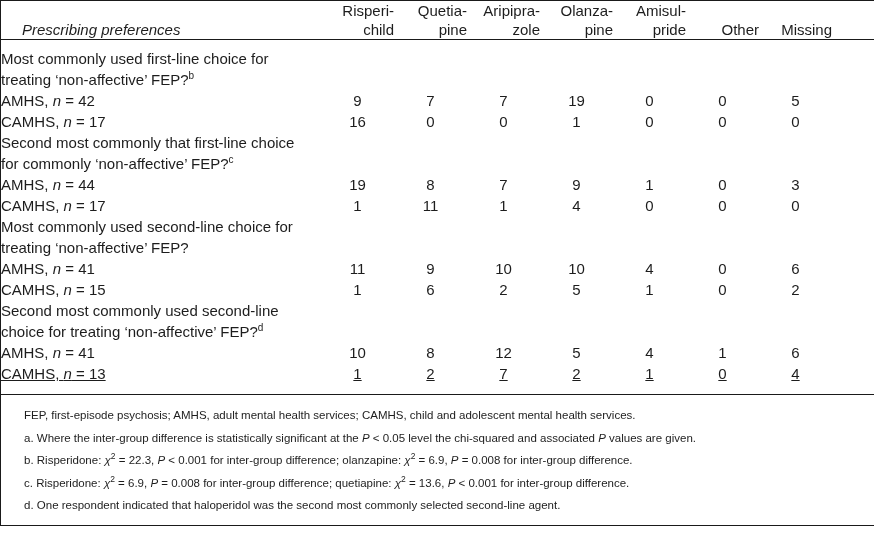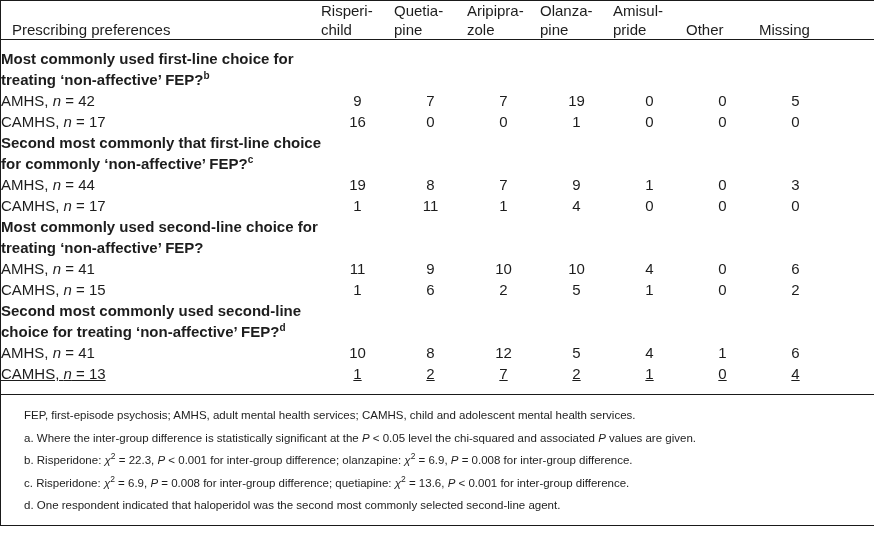--- a/index.html
+++ b/index.html
@@ -25,31 +25,32 @@
   table.main {
     border-collapse: collapse;
     width: 100%;
     table-layout: fixed;
     font-size: 15px;
   }
   table.main td { padding: 0; }
   thead tr { border-bottom: 1.5px solid #1a1a1a; }
   thead td {
     vertical-align: bottom;
-    text-align: left;
+    text-align: right;
     line-height: 19px;
     padding-top: 9px;
     padding-bottom: 8px;
   }
   thead td.rowhead {
     text-align: left;
-    padding-left: 11px;
+    padding-left: 21px;
+    font-style: italic;
   }
   tbody td { line-height: 21px; vertical-align: bottom; }
-  td.glabel { padding-left: 11px; font-weight: bold; }
+  td.glabel { padding-left: 11px; }
   tr.first td { padding-top: 8px; }
   tr.glast td { padding-bottom: 10px; text-decoration: underline; }
   td.service { padding-left: 27px; white-space: nowrap; margin-top: 48px; }
   td.num { text-align: center; }
   sup.mark, .lline sup {
     font-size: 10px;
     vertical-align: super;
     line-height: 0;
   }
   .footnotes {

